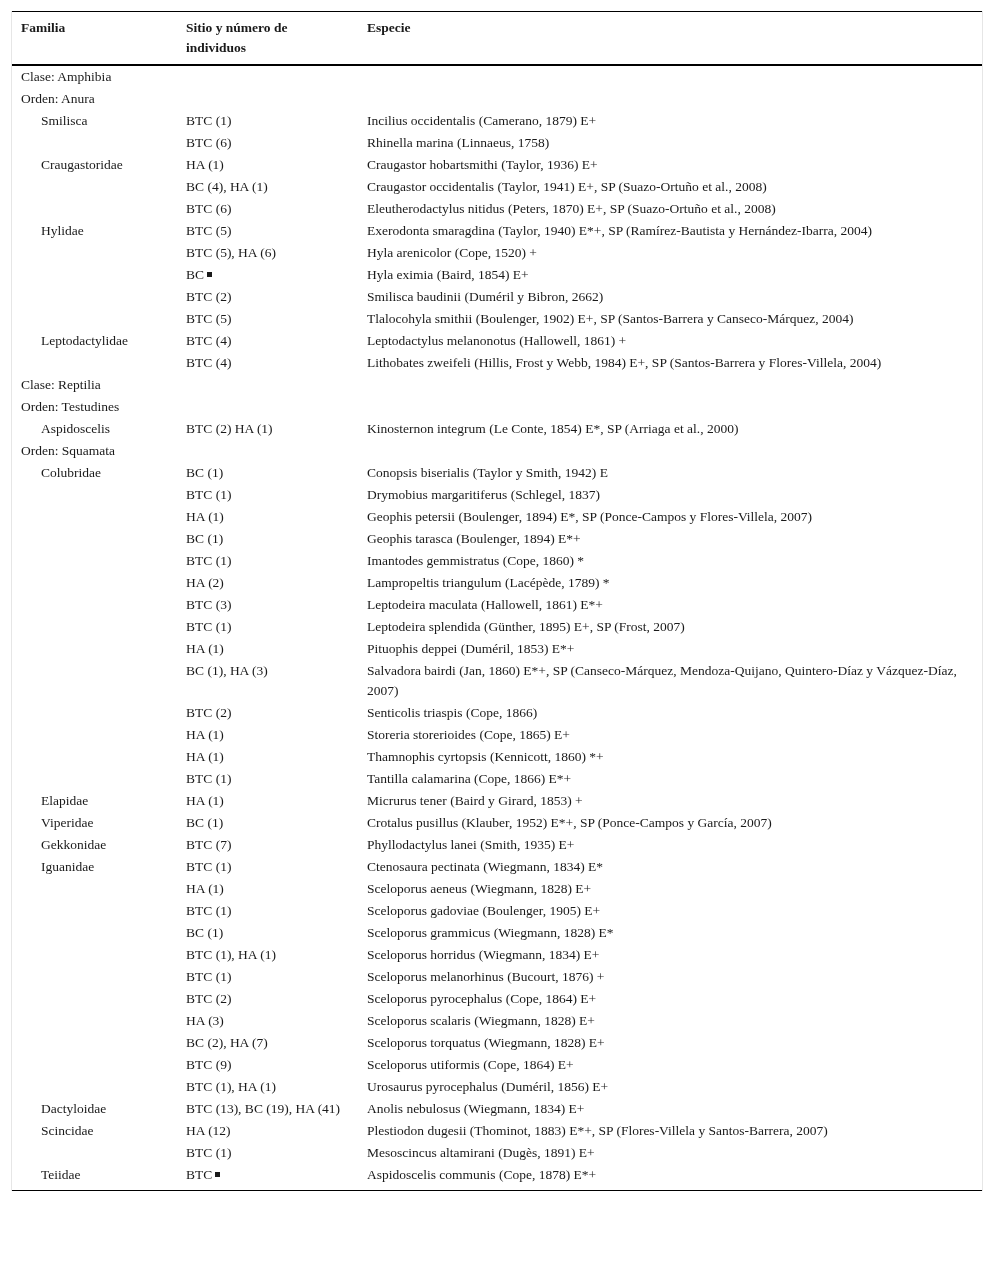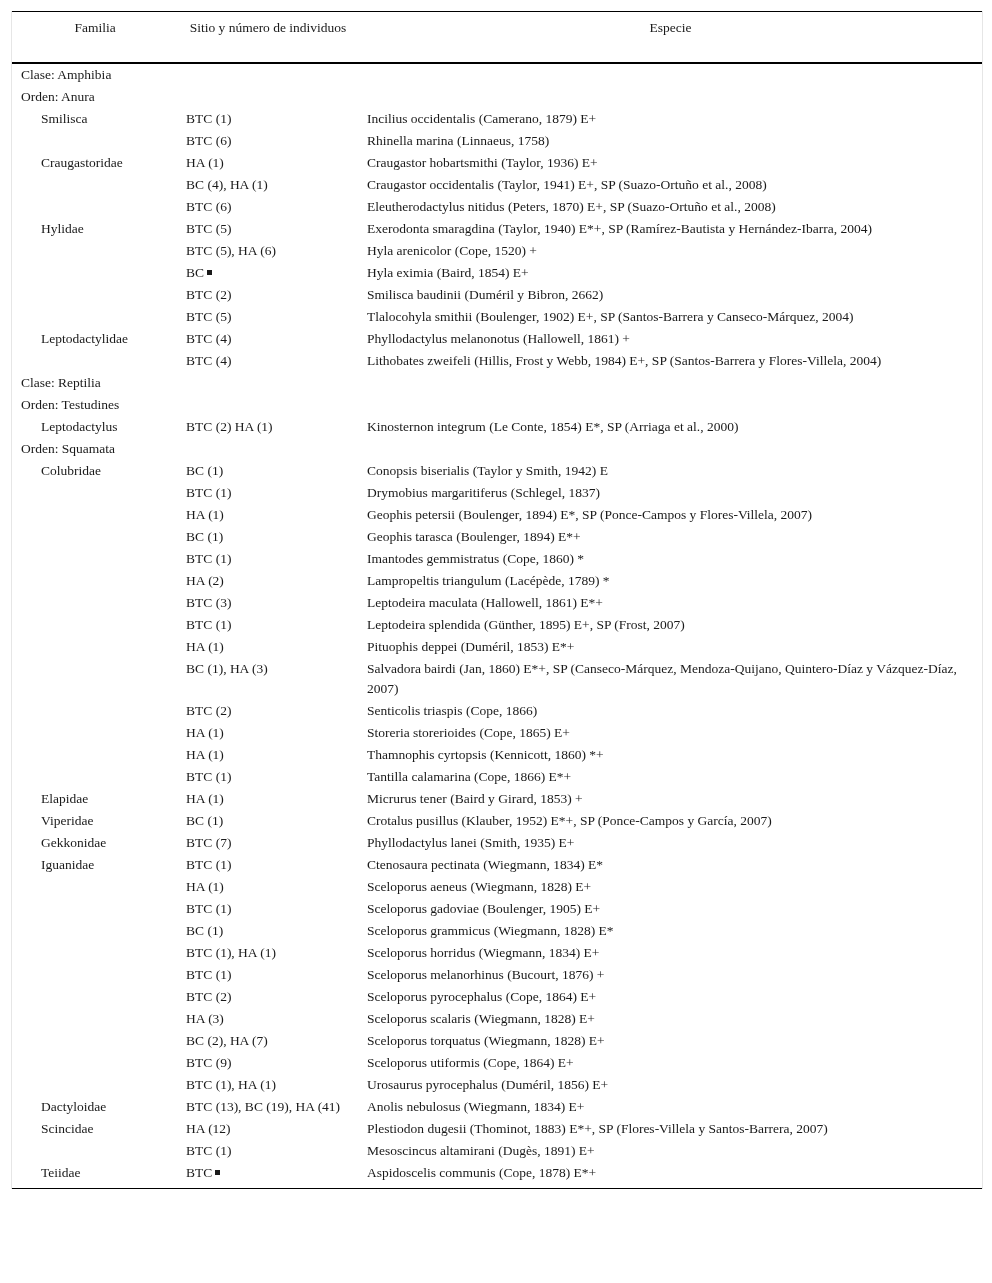--- a/index.html
+++ b/index.html
@@ -1,20 +1,20 @@
 <!DOCTYPE html>
 <html><head>
 <meta charset="utf-8">
 <style>
   html, body { margin: 0; padding: 0; background: #ffffff; }
   body { width: 992px; height: 1283px; position: relative; font-family: "Liberation Serif", serif; color: #1a1a1a; }
   .wrap { position: absolute; left: 11px; top: 11px; width: 970px; border-left: 1px solid #e6e6e6; border-right: 1px solid #e6e6e6; }
   table { width: 100%; border-collapse: collapse; font-size: 13.5px; line-height: 20px; }
   thead tr { border-top: 1px solid #000; border-bottom: 2px solid #000; }
-  thead th { text-align: center; font-weight: normal; vertical-align: top; padding: 6px 8px 6px 9px; height: 38px; }
+  thead th { text-align: left; font-weight: bold; vertical-align: top; padding: 6px 8px 6px 9px; height: 38px; }
   tbody td { vertical-align: top; padding: 1px 8px 1px 9px; height: 20px; }
   tbody tr:last-child td { padding-bottom: 5px; margin-top: 23px; }
   table { border-bottom: 1px solid #000; }
   col.c1 { width: 165px; }
   col.c2 { width: 181px; }
   .fam { padding-left: 29px !important; }
   .sp { }
   .sq { display: inline-block; width: 5px; height: 5px; background: #1a1a1a; vertical-align: middle; margin-left: 3px; position: relative; top: -1px; }
 </style>
 </head>
@@ -87,35 +87,35 @@
           <td><span class="sp">Smilisca baudinii</span><span> (Duméril y Bibron, 2662)</span></td>
         </tr>
         <tr>
           <td class="fam"></td>
           <td><span>BTC (5)</span></td>
           <td><span class="sp">Tlalocohyla smithii</span><span> (Boulenger, 1902) E+, SP (Santos-Barrera y Canseco-Márquez, 2004)</span></td>
         </tr>
         <tr>
           <td class="fam">Leptodactylidae</td>
           <td><span>BTC (4)</span></td>
-          <td><span class="sp">Phyllodactylus melanonotus</span><span> (Hallowell, 1861) +</span></td>
+          <td><span class="sp">Leptodactylus melanonotus</span><span> (Hallowell, 1861) +</span></td>
         </tr>
         <tr>
           <td class="fam"></td>
           <td><span>BTC (4)</span></td>
           <td><span class="sp">Lithobates zweifeli</span><span> (Hillis, Frost y Webb, 1984) E+, SP (Santos-Barrera y Flores-Villela, 2004)</span></td>
         </tr>
         <tr>
           <td colspan="3">Clase: Reptilia</td>
         </tr>
         <tr>
           <td colspan="3">Orden: Testudines</td>
         </tr>
         <tr>
-          <td class="fam">Leptodactylus</td>
+          <td class="fam">Aspidoscelis</td>
           <td><span>BTC (2) HA (1)</span></td>
           <td><span class="sp">Kinosternon integrum</span><span> (Le Conte, 1854) E*, SP (Arriaga et al., 2000)</span></td>
         </tr>
         <tr>
           <td colspan="3">Orden: Squamata</td>
         </tr>
         <tr>
           <td class="fam">Colubridae</td>
           <td><span>BC (1)</span></td>
           <td><span class="sp">Conopsis biserialis</span><span> (Taylor y Smith, 1942) E</span></td>

